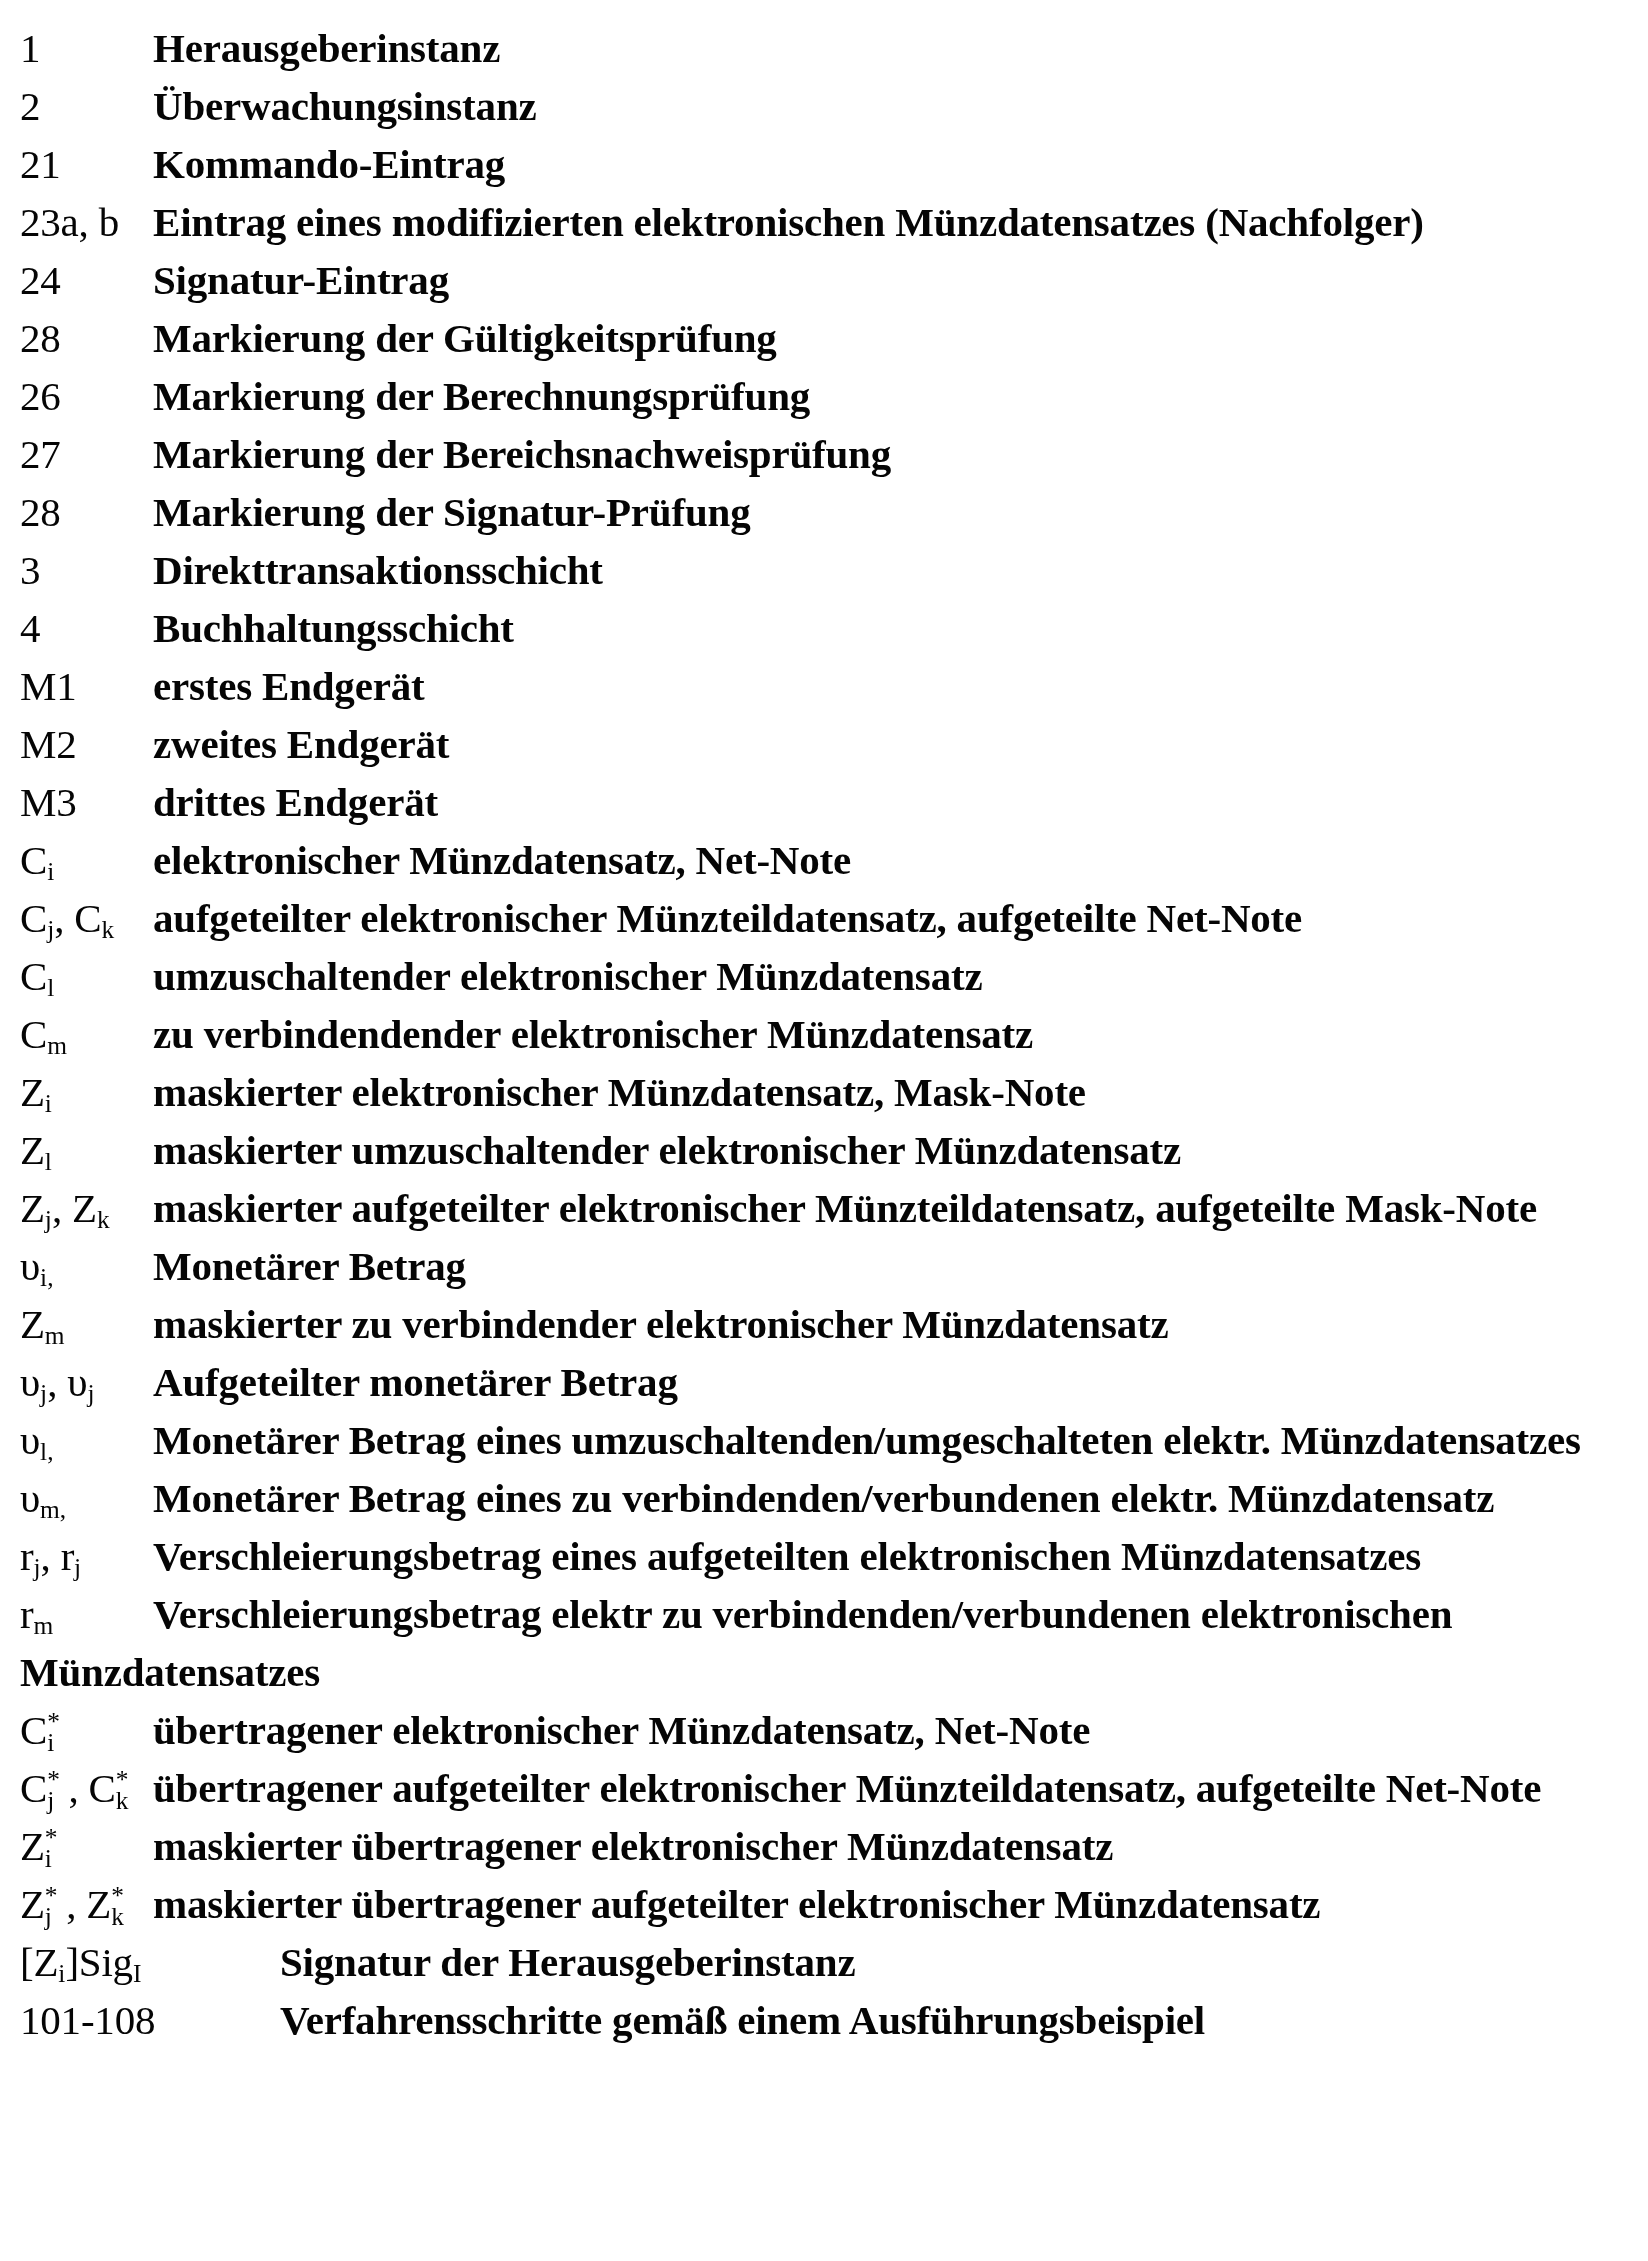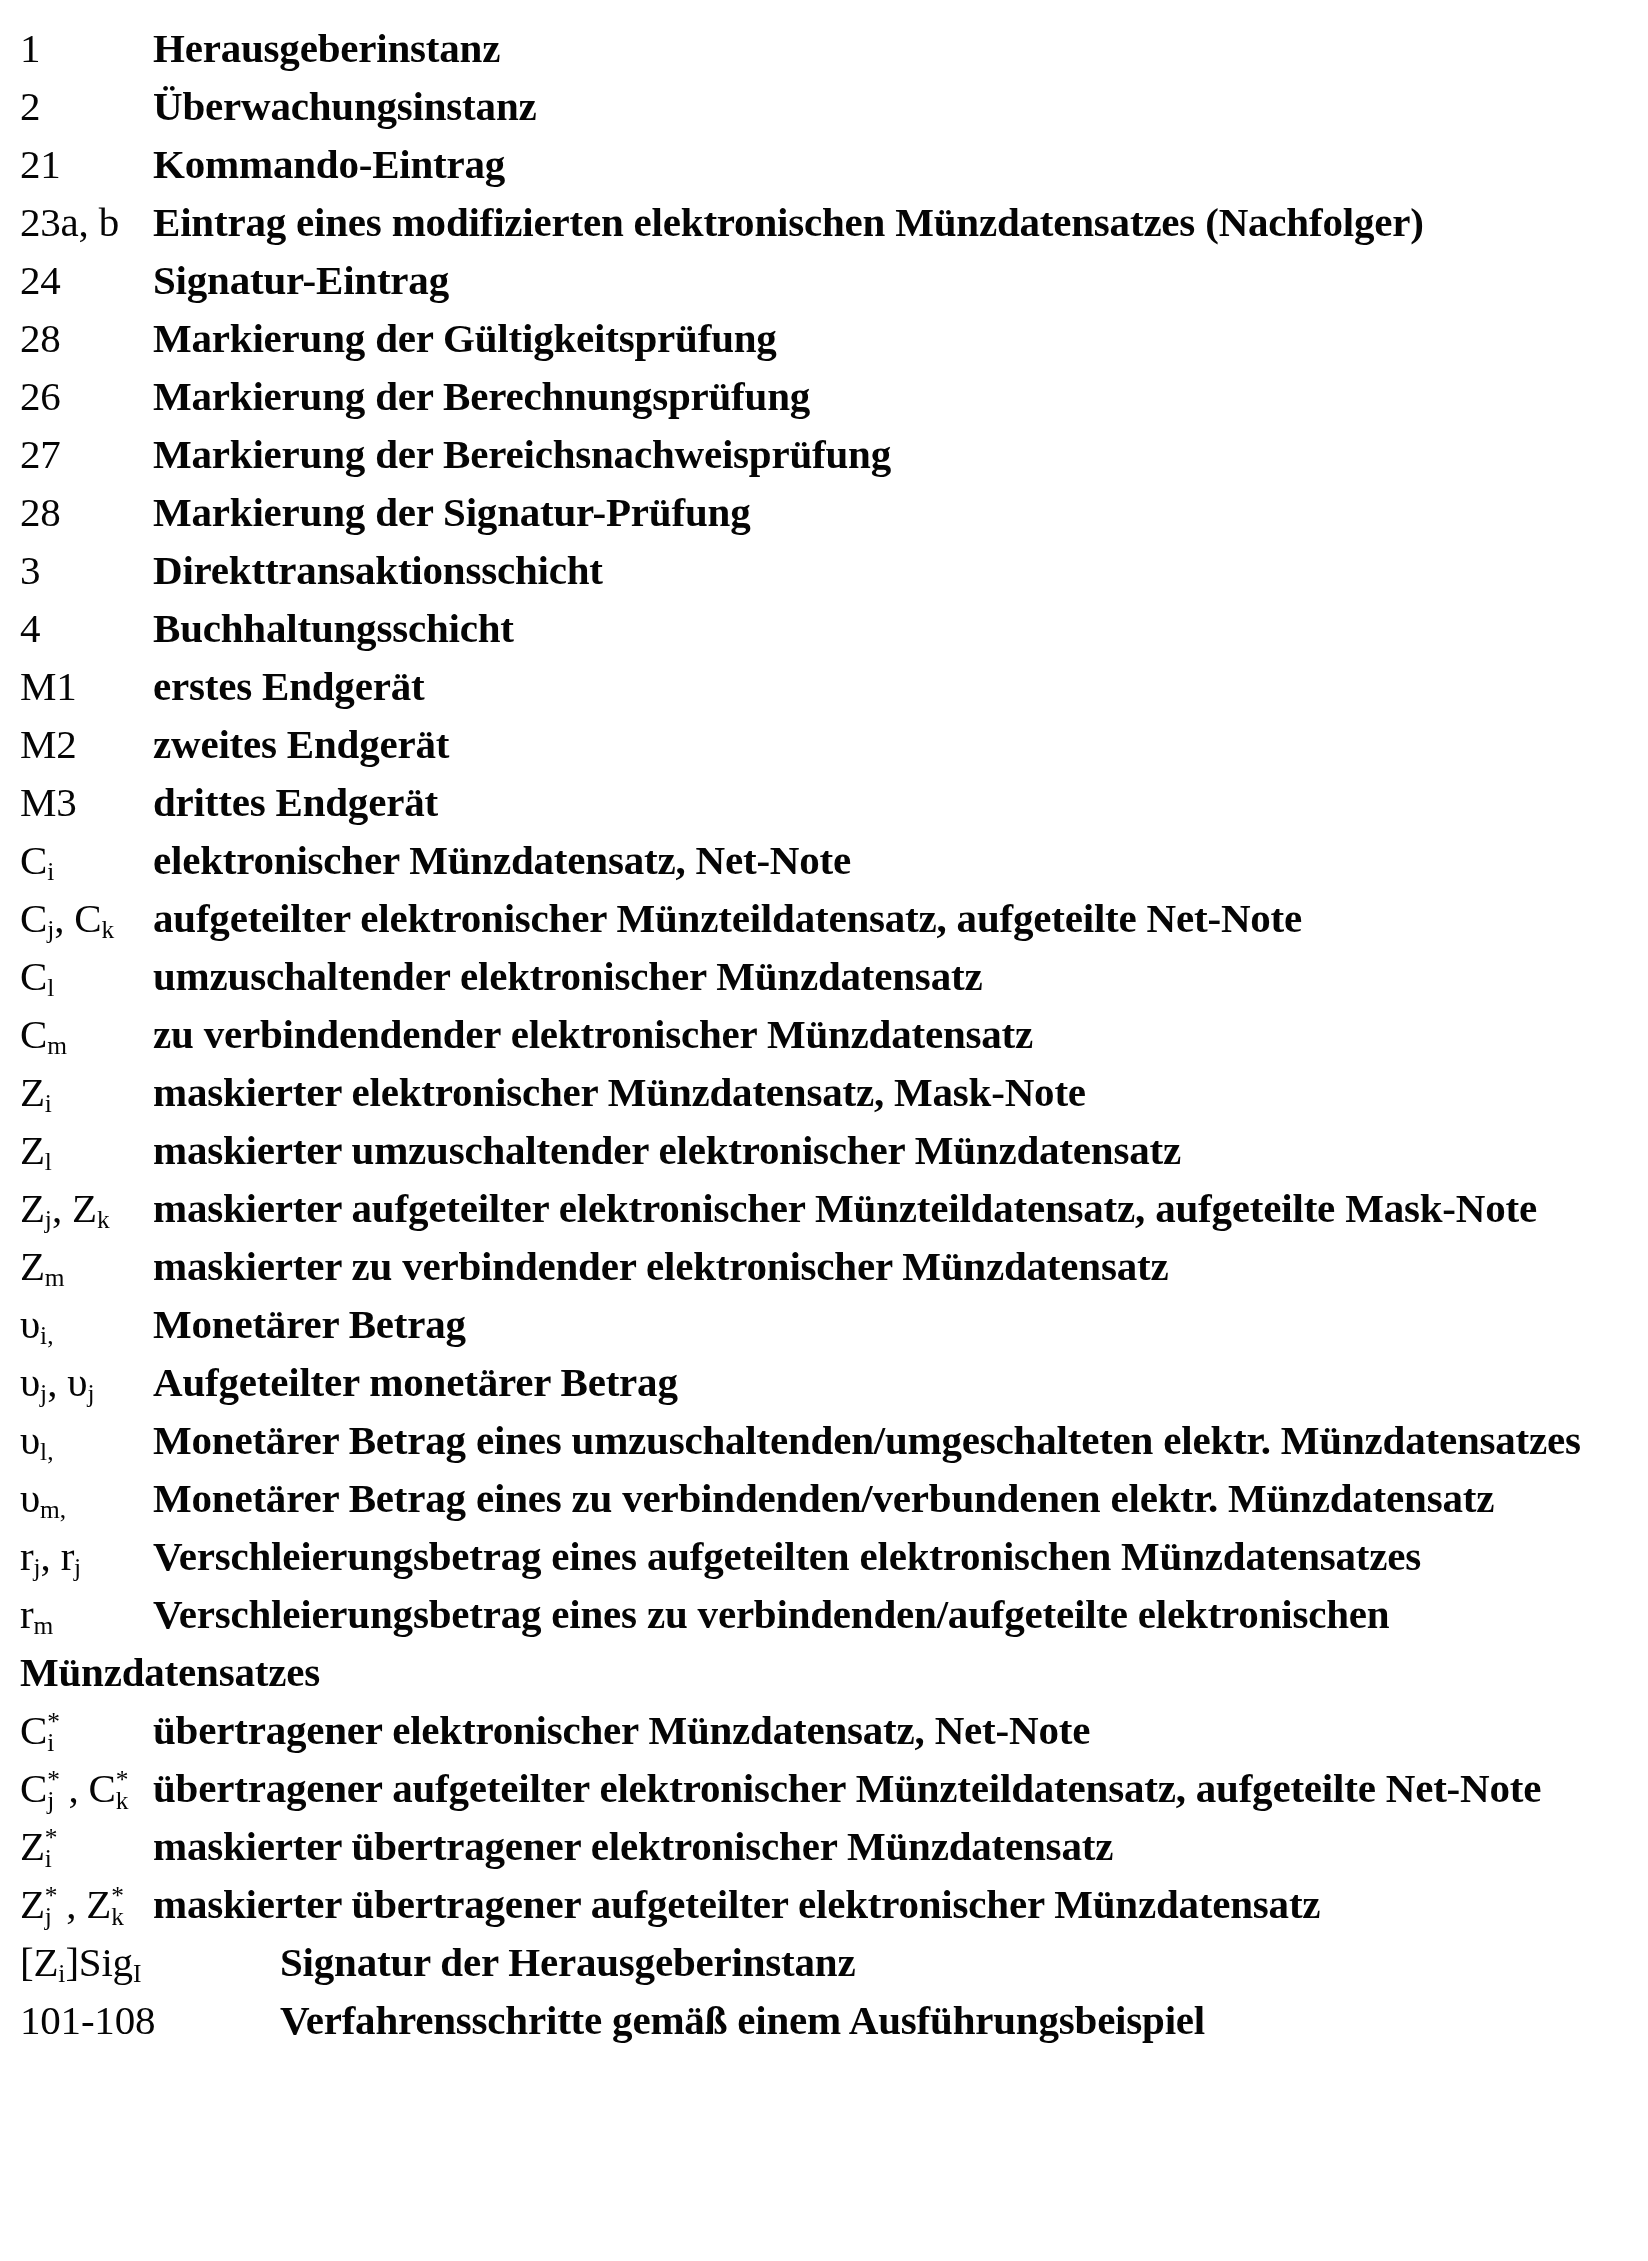--- a/index.html
+++ b/index.html
@@ -151,46 +151,46 @@
       </div>
       <div class="row">
         <span class="sym"><span>Z</span><span class="sb">l</span></span>
         <span class="desc">maskierter umzuschaltender elektronischer Münzdatensatz</span>
       </div>
       <div class="row">
         <span class="sym"><span>Z</span><span class="sb">j</span><span>, Z</span><span class="sb">k</span></span>
         <span class="desc">maskierter aufgeteilter elektronischer Münzteildatensatz, aufgeteilte Mask-Note</span>
       </div>
       <div class="row">
+        <span class="sym"><span>υ</span><span class="sb">i,</span></span>
+        <span class="desc">Monetärer Betrag</span>
+      </div>
+      <div class="row">
         <span class="sym"><span>Z</span><span class="sb">m</span></span>
         <span class="desc">maskierter zu verbindender elektronischer Münzdatensatz</span>
       </div>
       <div class="row">
-        <span class="sym"><span>υ</span><span class="sb">i,</span></span>
-        <span class="desc">Monetärer Betrag</span>
-      </div>
-      <div class="row">
         <span class="sym"><span>υ</span><span class="sb">j</span><span>, υ</span><span class="sb">j</span></span>
         <span class="desc">Aufgeteilter monetärer Betrag</span>
       </div>
       <div class="row">
         <span class="sym"><span>υ</span><span class="sb">l,</span></span>
         <span class="desc">Monetärer Betrag eines umzuschaltenden/umgeschalteten elektr. Münzdatensatzes</span>
       </div>
       <div class="row">
         <span class="sym"><span>υ</span><span class="sb">m,</span></span>
         <span class="desc">Monetärer Betrag eines zu verbindenden/verbundenen elektr. Münzdatensatz</span>
       </div>
       <div class="row">
         <span class="sym"><span>r</span><span class="sb">j</span><span>, r</span><span class="sb">j</span></span>
         <span class="desc">Verschleierungsbetrag eines aufgeteilten elektronischen Münzdatensatzes</span>
       </div>
       <div class="row">
         <span class="sym"><span>r</span><span class="sb">m</span></span>
-        <span class="desc">Verschleierungsbetrag eines zu verbindenden/aufgeteilte elektronischen</span>
+        <span class="desc">Verschleierungsbetrag elektr zu verbindenden/verbundenen elektronischen</span>
       </div>
       <div class="row cont">
         <span class="sym"></span>
         <span class="desc">Münzdatensatzes</span>
       </div>
       <div class="row">
         <span class="sym"><span>C</span><span class="stk"><span class="sp">*</span><span class="sb2">i</span></span></span>
         <span class="desc">übertragener elektronischer Münzdatensatz, Net-Note</span>
       </div>
       <div class="row">

